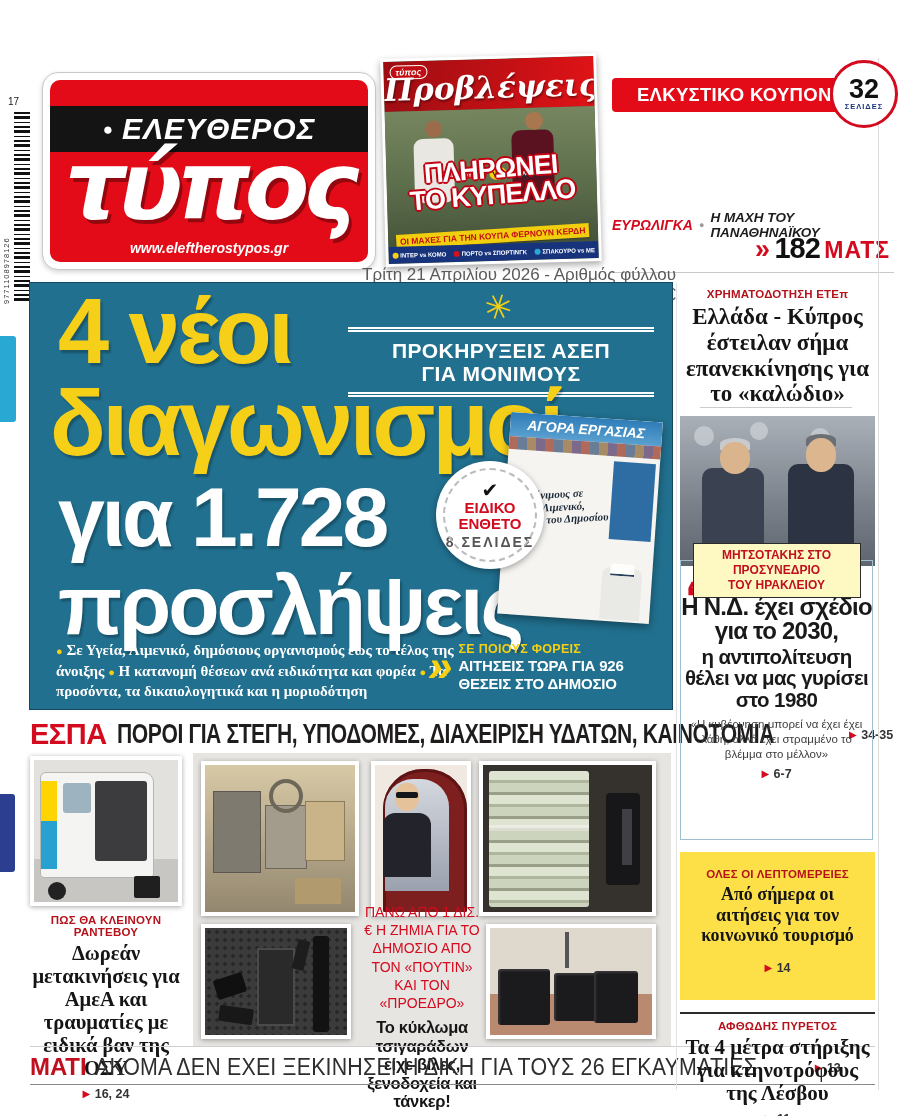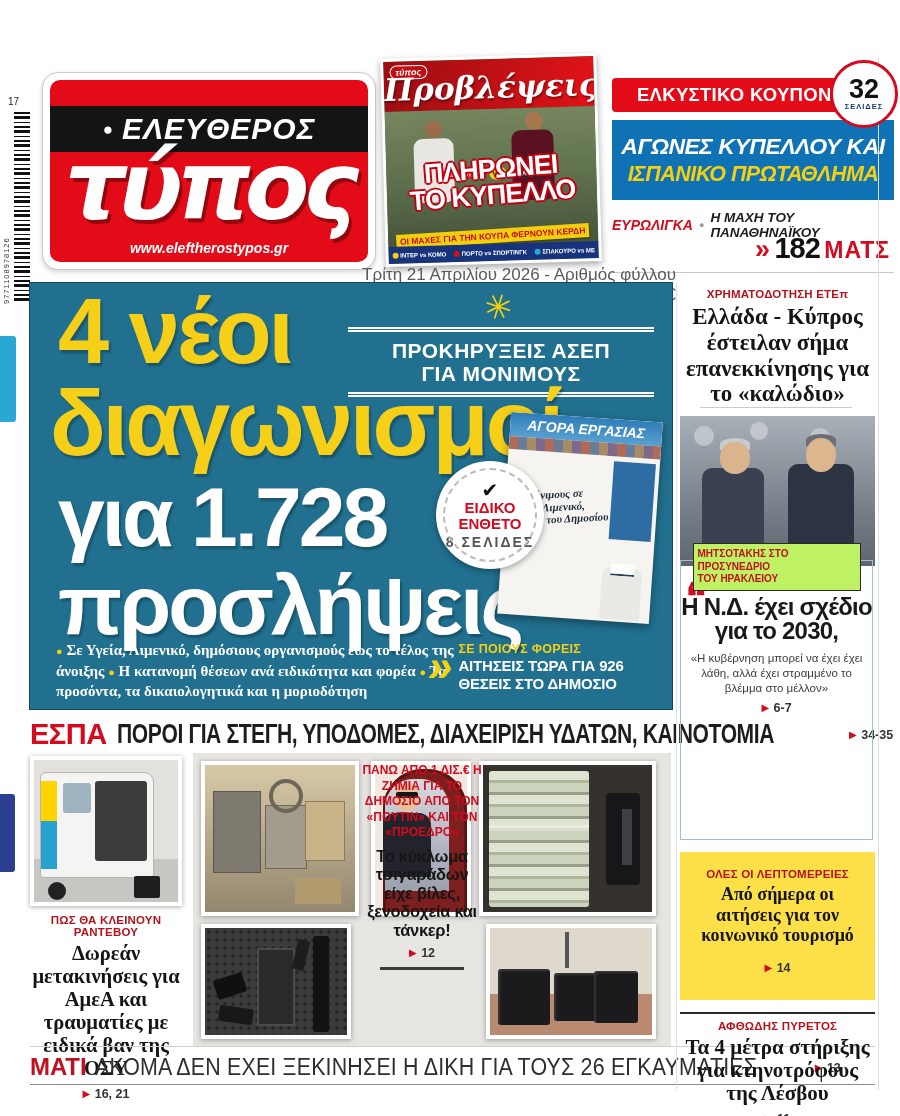--- a/index.html
+++ b/index.html
@@ -180,21 +180,21 @@
   .gun-pistol2{position:absolute;left:14px;bottom:12px;width:34px;height:16px;background:#181818;border-radius:2px;transform:rotate(8deg);}
   .gun-case{position:absolute;left:52px;top:20px;width:34px;height:74px;background:#2a2a2a;border:2px solid #4a4a4a;}
   .ph-ware{left:293px;top:171px;width:170px;height:115px;background:linear-gradient(180deg,#ded8cd 62%,#b98a70 62%);}
   .ware-pal{position:absolute;background:#1b1b1d;border-radius:3px;box-shadow:inset 2px 2px 2px rgba(255,255,255,.12);}
   .wp1{left:8px;bottom:10px;width:52px;height:56px;}
   .wp2{left:64px;bottom:14px;width:46px;height:48px;}
   .wp3{right:14px;bottom:12px;width:44px;height:52px;}
   .ware-pipe{position:absolute;left:46%;top:4px;width:4px;height:36px;background:#555;}
 
   .cig-text{left:362px;top:763px;width:120px;height:280px;text-align:center;}
-  .cig-kicker{color:#d40a1e;font-weight:bold;font-size:12px;line-height:1.3;}
+  .cig-kicker{color:#d40a1e;font-weight:normal;font-size:14px;line-height:1.3;margin-top:140px;}
   .cig-head{color:#161616;font-weight:800;font-size:16.5px;line-height:1.12;margin-top:6px;letter-spacing:-.3px;}
   .cig-rule{width:70%;margin:6px auto 0;border-top:3px solid #3a3a3a;}
 
   
   .van-story{left:28px;top:914px;width:156px;text-align:center;}
   .kicker{color:#b5121b;font-weight:bold;font-size:11.5px;letter-spacing:.2px;text-align:center;}
   .serif-head{font-family:"Liberation Serif",serif;font-weight:bold;color:#151515;}
   .van-head{font-size:20.5px;line-height:1.12;margin-top:4px;}
 
   
@@ -212,22 +212,22 @@
   .ch3{left:130px;top:12px;width:20px;height:20px;}
   .fig{position:absolute;border-radius:10px 10px 0 0;}
   .fig1{left:22px;top:52px;width:62px;height:98px;background:#3a4150;}
   .fig1h{position:absolute;left:40px;top:26px;width:30px;height:32px;background:#d9b48c;border-radius:48%;}
   .fig1hair{position:absolute;left:40px;top:22px;width:30px;height:12px;background:#c9cacd;border-radius:50% 50% 0 0;}
   .fig2{left:108px;top:48px;width:66px;height:102px;background:#2c3342;}
   .fig2h{position:absolute;left:126px;top:22px;width:30px;height:34px;background:#dcb68e;border-radius:48%;}
   .fig2hair{position:absolute;left:126px;top:18px;width:30px;height:12px;background:#6b6f75;border-radius:50% 50% 0 0;}
 
   .quote-box{left:680px;top:560px;width:193px;height:280px;border:1px solid #9cc0d0;box-sizing:border-box;}
-  .q-caption{position:absolute;left:50%;top:-18px;transform:translateX(-50%);width:158px;background:#bef264;
-        border:1px solid #2b2b2b;padding:4px 4px;color:#c01020;font-weight:bold;font-size:10px;line-height:1.25;text-align:left;z-index:2;}
+  .q-caption{position:absolute;left:50%;top:-18px;transform:translateX(-50%);width:158px;background:#fef9c3;
+        border:1px solid #2b2b2b;padding:4px 4px;color:#c01020;font-weight:bold;font-size:12px;line-height:1.25;text-align:center;z-index:2;}
   .q-mark{position:absolute;left:4px;top:16px;color:#d40a1e;font-size:40px;line-height:1;}
   .q-head1{margin-top:34px;font-weight:800;font-size:24px;line-height:1.02;color:#191919;letter-spacing:-.8px;text-align:center;}
   .q-head2{font-weight:800;font-size:20.5px;line-height:1.05;color:#191919;letter-spacing:-.6px;text-align:center;margin-top:2px;}
   .q-sub{margin:7px 8px 0;font-size:11.5px;line-height:1.3;color:#3d3d3d;text-align:center;}
   .q-pref{text-align:center;margin-top:2px;}
 
   .gray-box{left:680px;top:852px;width:195px;height:148px;background:#fde047;box-sizing:border-box;padding-top:16px;text-align:center;}
   .gb-head{font-size:18px;line-height:1.14;margin:4px 8px 12px;}
   .rc-div2{left:680px;top:1012px;width:195px;border-top:2px solid #2b2b2b;height:0;}
   .rc3{top:1020px;}
@@ -294,24 +294,20 @@
           </span>
       </div>
     </div>
   </div>
 
   <div class="abs coupon-bar">ΕΛΚΥΣΤΙΚΟ ΚΟΥΠΟΝΙ</div>
   <div class="abs coupon-circle">
     <span class="cc-num">32</span>
     <span class="cc-lbl">ΣΕΛΙΔΕΣ</span>
   </div>
-  <div class="abs coupon-blue">
-    <span class="cb-l1">ΑΓΩΝΕΣ ΚΥΠΕΛΛΟΥ ΚΑΙ</span>
-    <span class="cb-l2">ΙΣΠΑΝΙΚΟ ΠΡΩΤΑΘΛΗΜΑ</span>
-  </div>
   <div class="abs euro-row">
     <span class="euro-lbl">ΕΥΡΩΛΙΓΚΑ</span>
     <span class="euro-dot">●</span>
     <span class="euro-txt">Η ΜΑΧΗ ΤΟΥ ΠΑΝΑΘΗΝΑΪΚΟΥ</span>
   </div>
   <div class="abs matches-row">
     <span class="m-chev">»</span>
     <span class="m-num">182</span>
     <span class="m-lbl">ΜΑΤΣ</span>
   </div>
@@ -381,21 +377,21 @@
       <div class="van-door"></div>
     </div>
     <div class="van-lift"></div>
     <div class="van-wheel"></div>
   </div>
   <div class="abs van-story">
     <div class="kicker">ΠΩΣ ΘΑ ΚΛΕΙΝΟΥΝ ΡΑΝΤΕΒΟΥ</div>
     <div class="serif-head van-head">Δωρεάν μετακινήσεις για ΑμεΑ και τραυματίες με ειδικά βαν της ΟΣΥ</div>
     <div class="pref pref-block">
       <span class="arr">▶</span>
-      <span class="pg">16, 21</span>
+      <span class="pg">16, 24</span>
     </div>
   </div>
 
   <div class="abs panel">
     <div class="photo abs ph-machine">
       <div class="mch1"></div>
       <div class="mch2"></div>
       <div class="mch-wheel"></div>
       <div class="mch3"></div>
       <div class="mch-box"></div>
@@ -472,20 +468,21 @@
     <div class="fig2h"></div>
   </div>
 
   <div class="abs quote-box">
     <div class="q-caption">
       <span>ΜΗΤΣΟΤΑΚΗΣ ΣΤΟ ΠΡΟΣΥΝΕΔΡΙΟ</span><br>
       <span>ΤΟΥ ΗΡΑΚΛΕΙΟΥ</span>
     </div>
     <span class="q-mark">❝</span>
     <div class="q-head1">Η Ν.Δ. έχει σχέδιο για το 2030,</div>
+    <div class="q-head2">η αντιπολίτευση θέλει να μας γυρίσει στο 1980</div>
     <div class="q-sub">«Η κυβέρνηση μπορεί να έχει έχει λάθη, αλλά έχει στραμμένο το βλέμμα στο μέλλον»</div>
     <div class="pref q-pref">
       <span class="arr">▶</span>
       <span class="pg">6-7</span>
     </div>
   </div>
 
   <div class="abs gray-box">
     <div class="kicker">ΟΛΕΣ ΟΙ ΛΕΠΤΟΜΕΡΕΙΕΣ</div>
     <div class="serif-head gb-head">Από σήμερα οι αιτήσεις για τον κοινωνικό τουρισμό</div>

